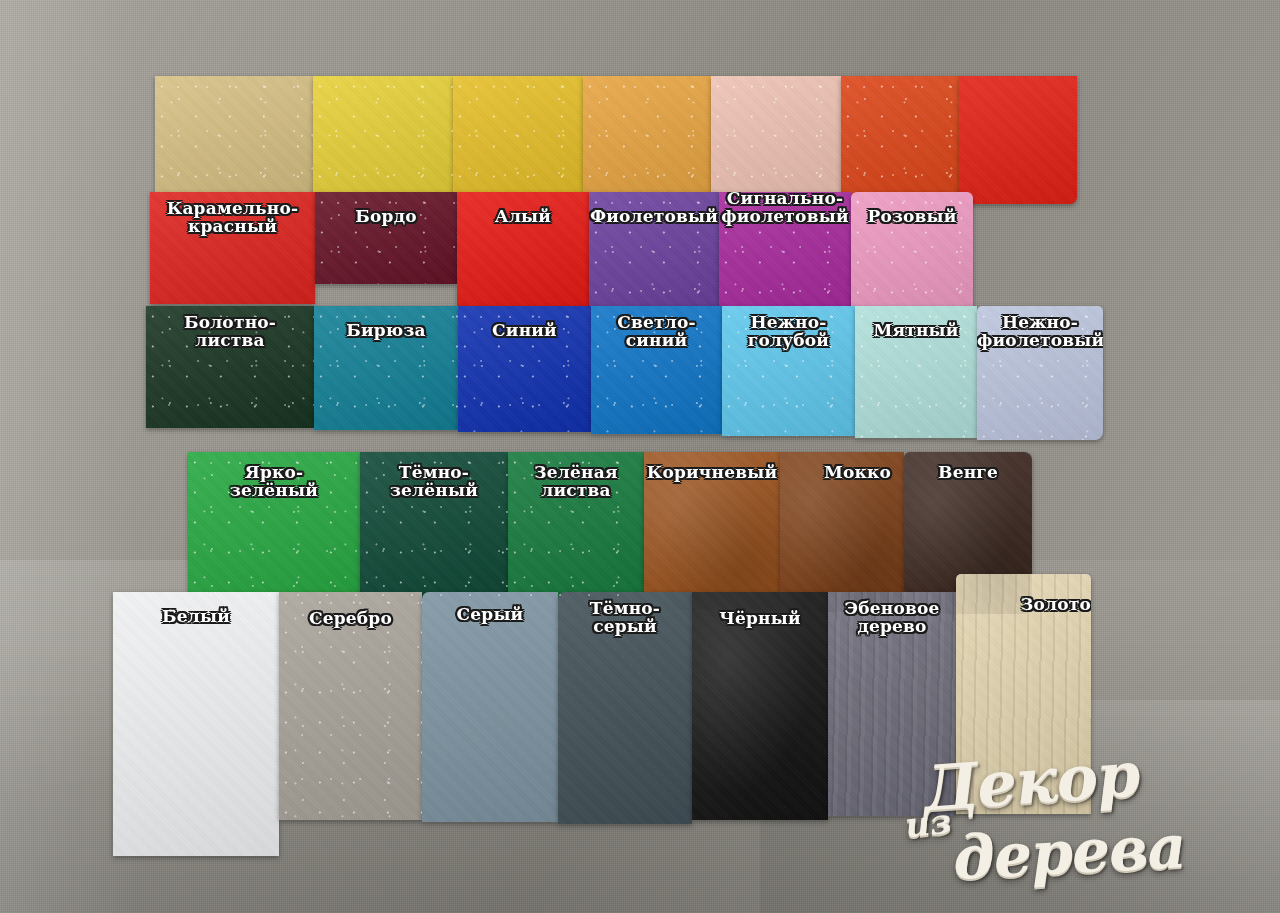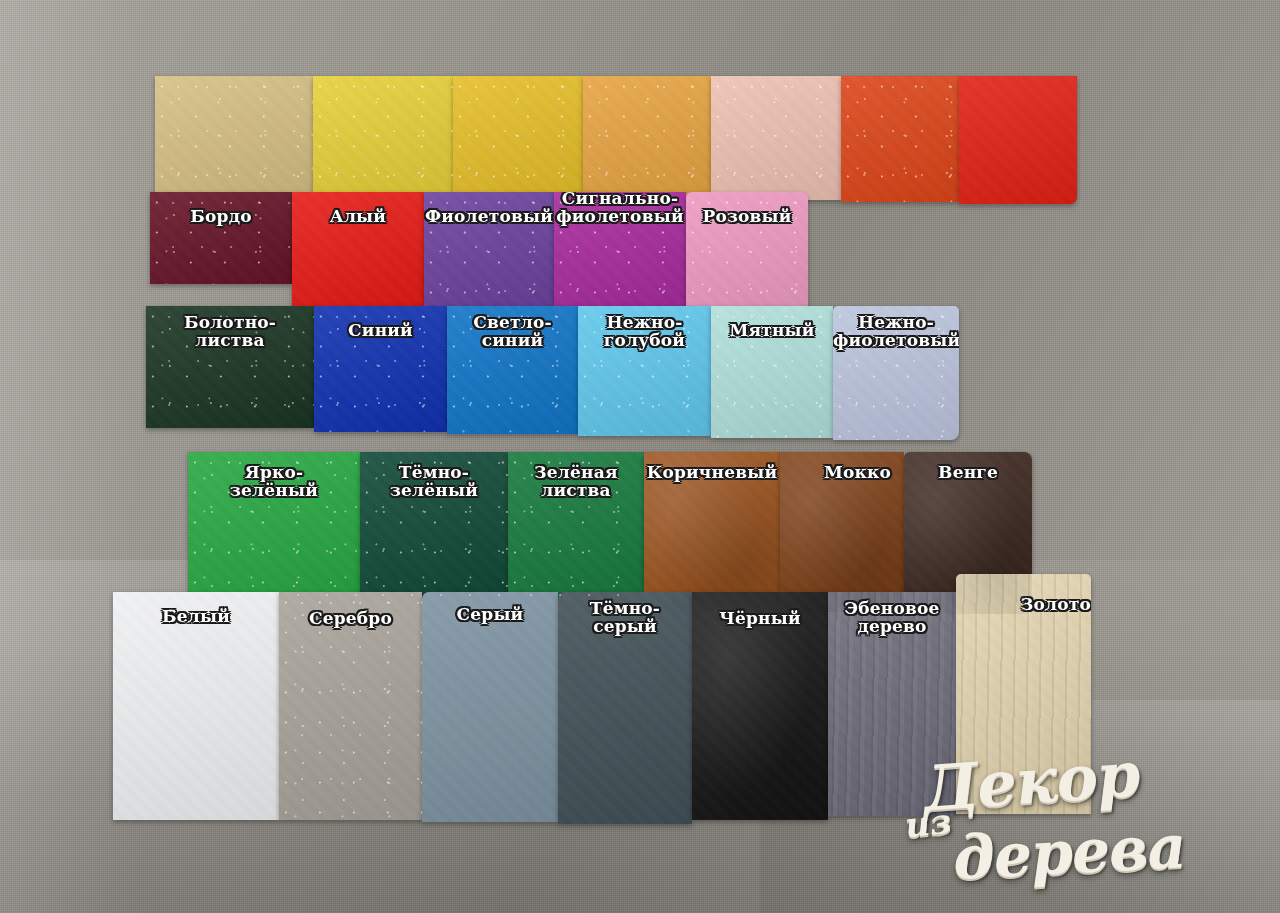--- a/index.html
+++ b/index.html
@@ -182,20 +182,24 @@
     </div>
     <div class="swatch speckle" style="width:118px; height:126px; background:#de4315;">
       
     </div>
     <div class="swatch" style="width:118px; height:128px; background:#e41d12; border-radius:0 0 7px 0;">
       
     </div>
   </div>
 
   <div class="row" style="left:150px; top:192px;">
+    <div class="swatch" style="width:165px; height:112px; background:#e0211c;">
+      <div class="label inside">Карамельно-
+красный</div>
+    </div>
     <div class="swatch speckle" style="width:142px; height:92px; background:#641024;">
       <div class="label inside" style="top:16px;">Бордо</div>
     </div>
     <div class="swatch" style="width:132px; height:116px; background:#e81712;">
       <div class="label inside" style="top:16px;">Алый</div>
     </div>
     <div class="swatch speckle" style="width:130px; height:118px; background:#6a3f9e;">
       <div class="label inside" style="top:16px;">Фиолетовый</div>
     </div>
     <div class="swatch speckle" style="width:132px; height:120px; background:#a8279c;">
@@ -205,20 +209,23 @@
     <div class="swatch speckle" style="width:122px; height:124px; background:#f09ac2; border-radius:6px 6px 7px 0;">
       <div class="label inside" style="top:16px;">Розовый</div>
     </div>
   </div>
 
   <div class="row" style="left:146px; top:306px;">
     <div class="swatch speckle" style="width:168px; height:122px; background:#16321f;">
       <div class="label inside">Болотно-
 листва</div>
     </div>
+    <div class="swatch speckle" style="width:144px; height:124px; background:#0f7f96;">
+      <div class="label inside" style="top:16px;">Бирюза</div>
+    </div>
     <div class="swatch speckle" style="width:133px; height:126px; background:#0d2eb1;">
       <div class="label inside" style="top:16px;">Синий</div>
     </div>
     <div class="swatch speckle" style="width:131px; height:128px; background:#0c74c8;">
       <div class="label inside">Светло-
 синий</div>
     </div>
     <div class="swatch speckle" style="width:133px; height:130px; background:#5ec9ef;">
       <div class="label inside">Нежно-
 голубой</div>
@@ -250,21 +257,21 @@
     </div>
     <div class="swatch grain-leather" style="width:124px; height:160px; background:#7d3d13;">
       <div class="label inside" style="top:12px;margin-left:31px;">Мокко</div>
     </div>
     <div class="swatch grain-leather" style="width:128px; height:162px; background:#38231b; border-radius:6px 8px 9px 0;">
       <div class="label inside" style="top:12px;">Венге</div>
     </div>
   </div>
 
   <div class="row" style="left:113px; top:592px;">
-    <div class="swatch" style="width:166px; height:228px; background:#f2f3f5;">
+    <div class="swatch" style="width:166px; height:264px; background:#f2f3f5;">
       <div class="label inside" style="top:16px;">Белый</div>
     </div>
     <div class="swatch speckle" style="width:143px; height:228px; background:#a9a39a;">
       <div class="label inside" style="top:18px;">Серебро</div>
     </div>
     <div class="swatch" style="width:136px; height:230px; background:#7d93a2; border-radius:7px 0 0 0;">
       <div class="label inside" style="top:14px;">Серый</div>
     </div>
     <div class="swatch" style="width:134px; height:232px; background:#3f4f56; border-radius:7px 0 0 0;">
       <div class="label inside" style="top:8px;">Тёмно-

